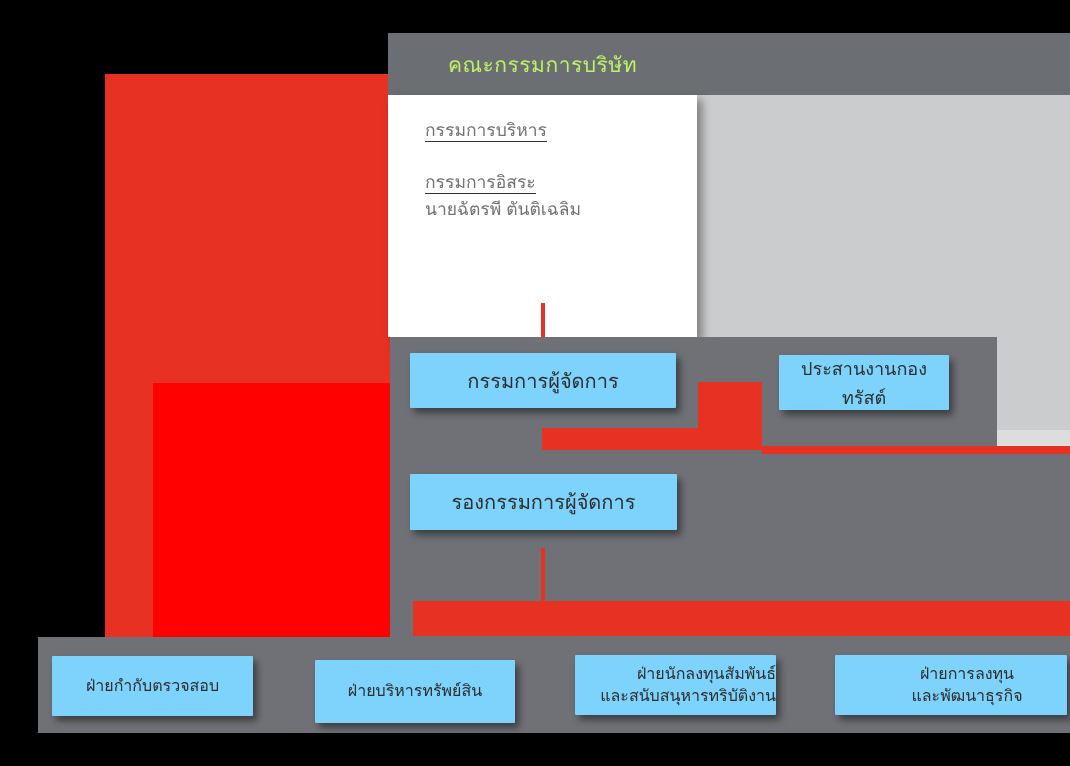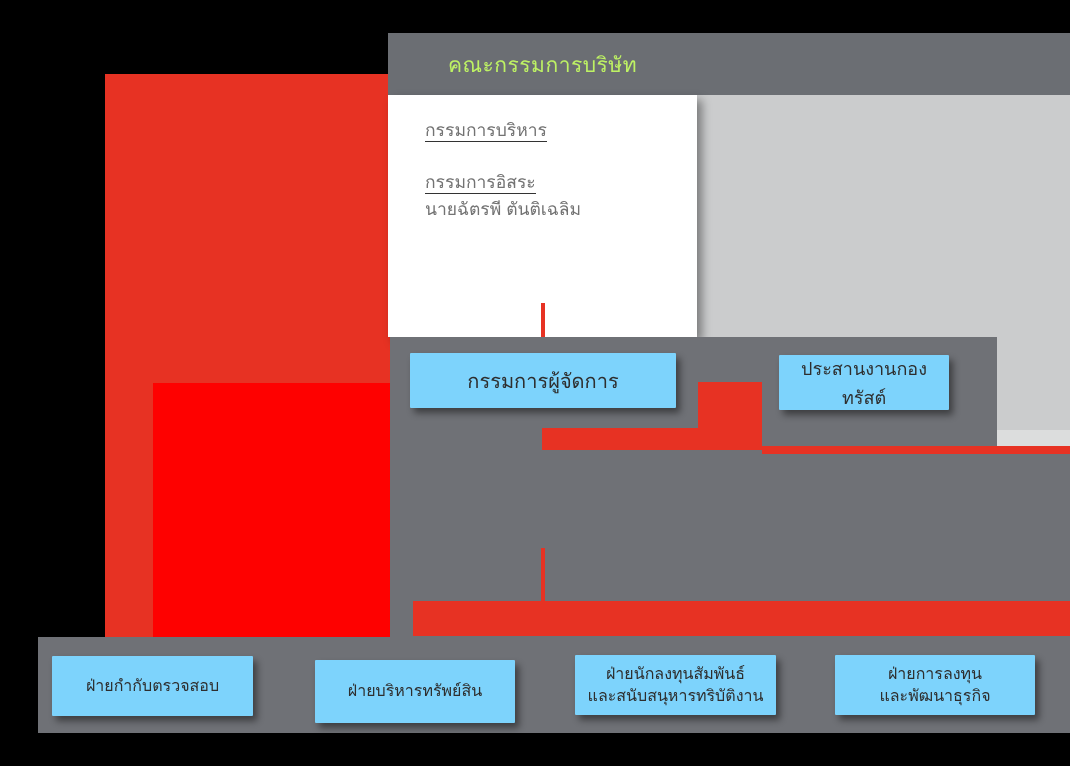--- a/index.html
+++ b/index.html
@@ -80,33 +80,36 @@
   <div class="abs panel-darkred" style="left:413px;top:601px;width:657px;height:35px;"></div>
 
   <div class="abs white-card lbl-lg" style="left:410px;top:353px;width:266px;height:55px;">
     <span>กรรมการผู้จัดการ</span>
   </div>
 
   <div class="abs white-card lbl-md" style="left:779px;top:355px;width:170px;height:55px;">
     <span>ประสานงานกองทรัสต์</span>
   </div>
 
+  <div class="abs white-card lbl-lg" style="left:410px;top:474px;width:267px;height:56px;">
+    <span>รองกรรมการผู้จัดการ</span>
+  </div>
 
   <div class="abs white-card dept" style="left:52px;top:656px;width:201px;height:60px;text-align:center;">
     <span class="ln">ฝ่ายกำกับตรวจสอบ</span>
   </div>
 
   <div class="abs white-card dept" style="left:315px;top:660px;width:200px;height:63px;">
     <span class="ln">ฝ่ายบริหารทรัพย์สิน</span>
     <span class="ln"></span>
   </div>
 
-  <div class="abs white-card dept" style="left:575px;top:655px;width:201px;height:60px;">
+  <div class="abs white-card dept" style="left:575px;top:655px;width:201px;height:60px;align-items:flex-end;">
     <span class="ln">ฝ่ายนักลงทุนสัมพันธ์</span>
     <span class="ln">และสนับสนุหารทริบัติงาน</span>
   </div>
 
-  <div class="abs white-card dept" style="left:835px;top:655px;width:200px;height:60px;">
+  <div class="abs white-card dept" style="left:835px;top:655px;width:200px;height:60px;padding-left:32px;">
     <span class="ln">ฝ่ายการลงทุน</span>
     <span class="ln">และพัฒนาธุรกิจ</span>
   </div>
 
 </div>
 
 </body></html>

